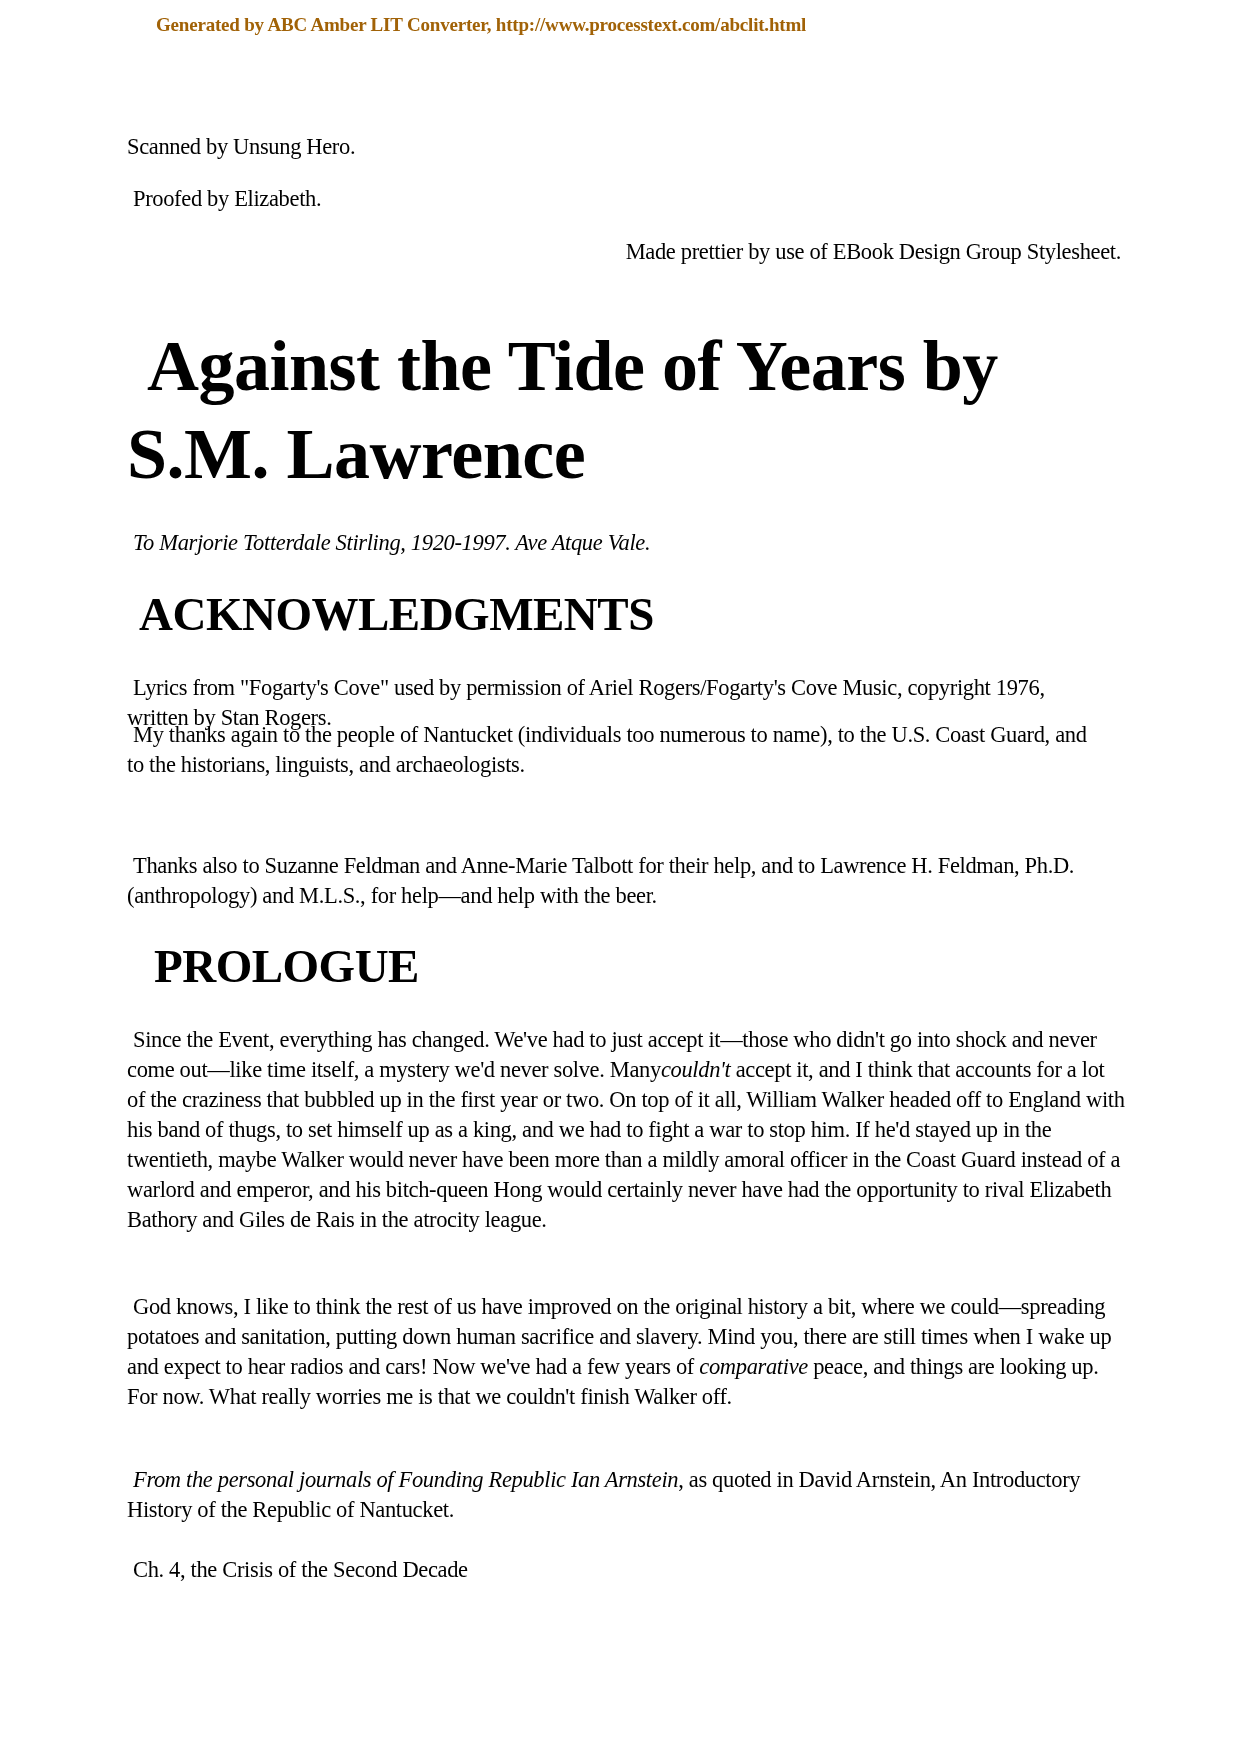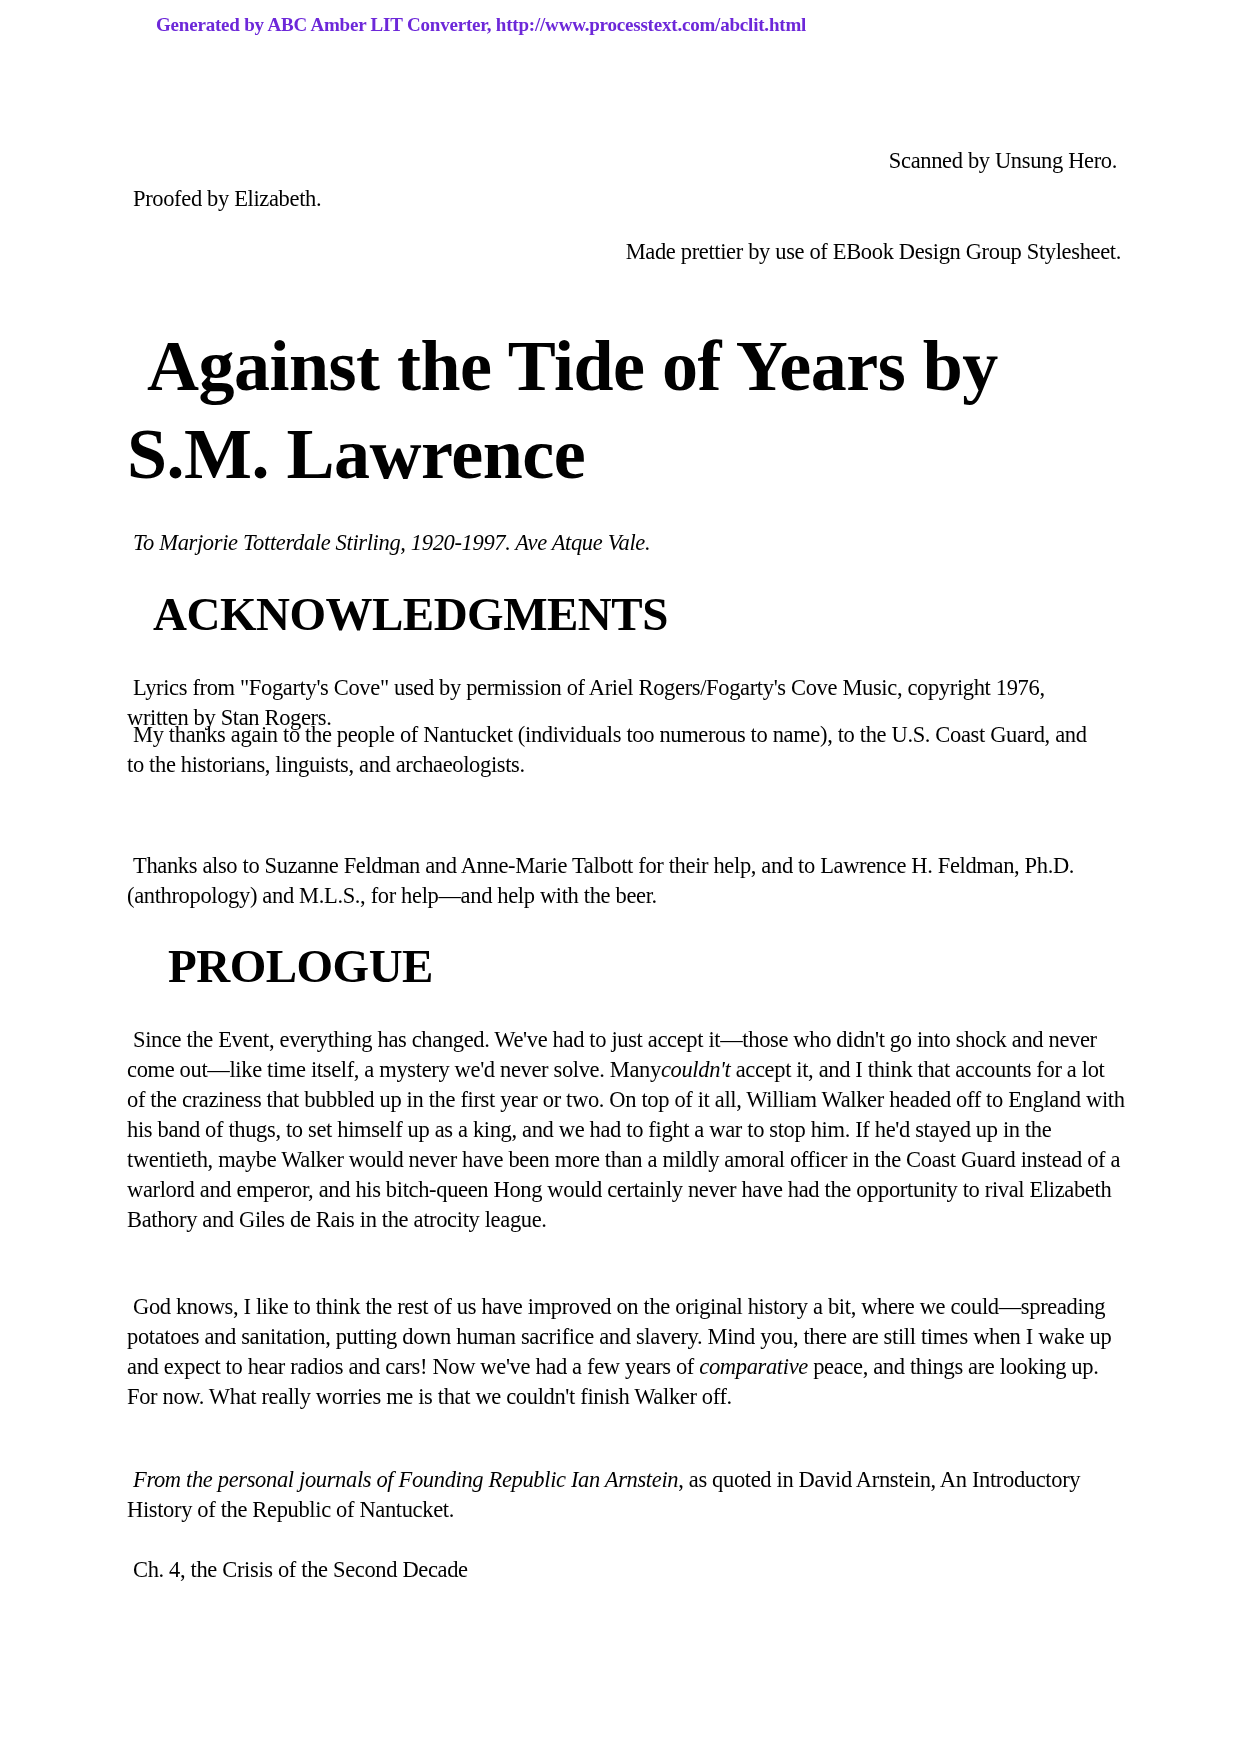--- a/index.html
+++ b/index.html
@@ -15,21 +15,21 @@
       font-family: "Liberation Serif", "DejaVu Serif", serif;
       color: #000000;
     }
     .banner {
       position: absolute;
       left: 156px;
       top: 14px;
       font-family: "Liberation Serif", serif;
       font-weight: bold;
       font-size: 19px;
-      color: #6d28d9;
+      color: #a16207;
       letter-spacing: -0.2px;
       white-space: nowrap;
     }
     .page {
       position: absolute;
       left: 127px;
       top: 0;
       width: 990px;
     }
     .p {
@@ -47,32 +47,31 @@
       letter-spacing: -0.5px;
       width: 1000px;
       margin-top: 36px;
     }
     .h2 {
       position: absolute;
       font-weight: bold;
       font-size: 47px;
       line-height: 56px;
       letter-spacing: -0.5px;
-      margin-left: 14px;
     }
     .it { font-style: italic; }
   </style>
 </head>
 <body>
 
 <div class="banner">Generated by ABC Amber LIT Converter, http://www.processtext.com/abclit.html</div>
 
 <div class="page">
 
-  <div class="p" style="top:146px;text-align:right;">Scanned by Unsung Hero.</div>
+  <div class="p" style="top:132px;">Scanned by Unsung Hero.</div>
   <div class="p" style="top:184px; left:6px;">Proofed by Elizabeth.</div>
   <div class="p" style="top:237px; left:4px;text-align:right;">Made prettier by use of EBook Design Group Stylesheet.</div>
 
   <div class="h1" style="top:286px; left:20px;">Against the Tide of Years by</div>
   <div class="h1" style="top:374px; left:0;">S.M. Lawrence</div>
 
   <div class="p it" style="top:528px; left:6px;">To Marjorie Totterdale Stirling, 1920-1997. Ave Atque Vale.</div>
 
   <div class="h2" style="top:586px; left:12px;">ACKNOWLEDGMENTS</div>
 

